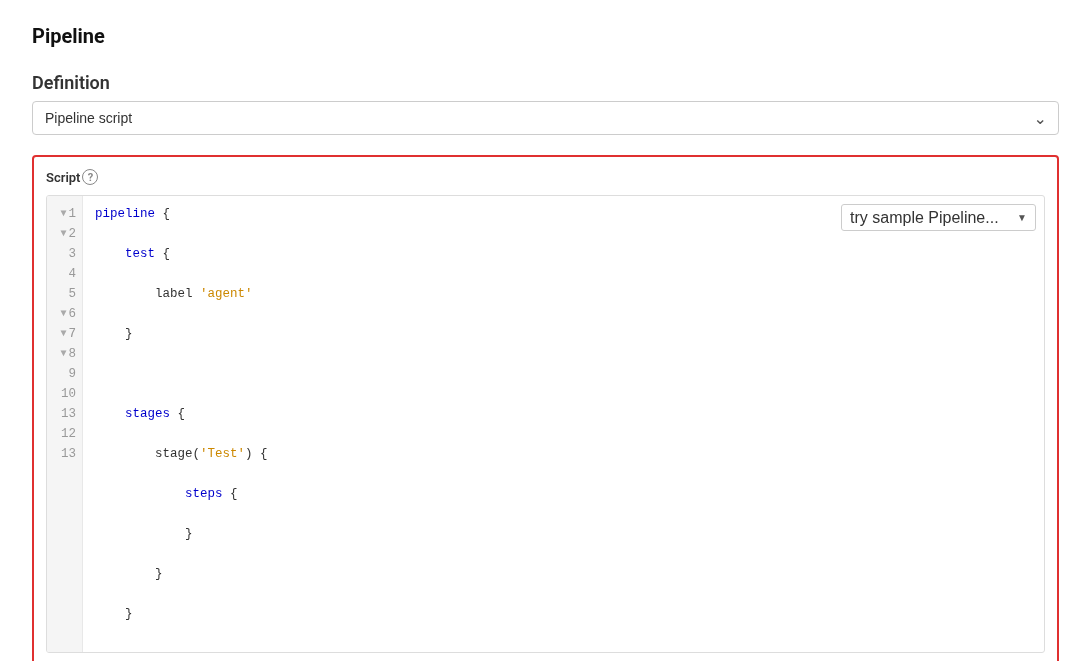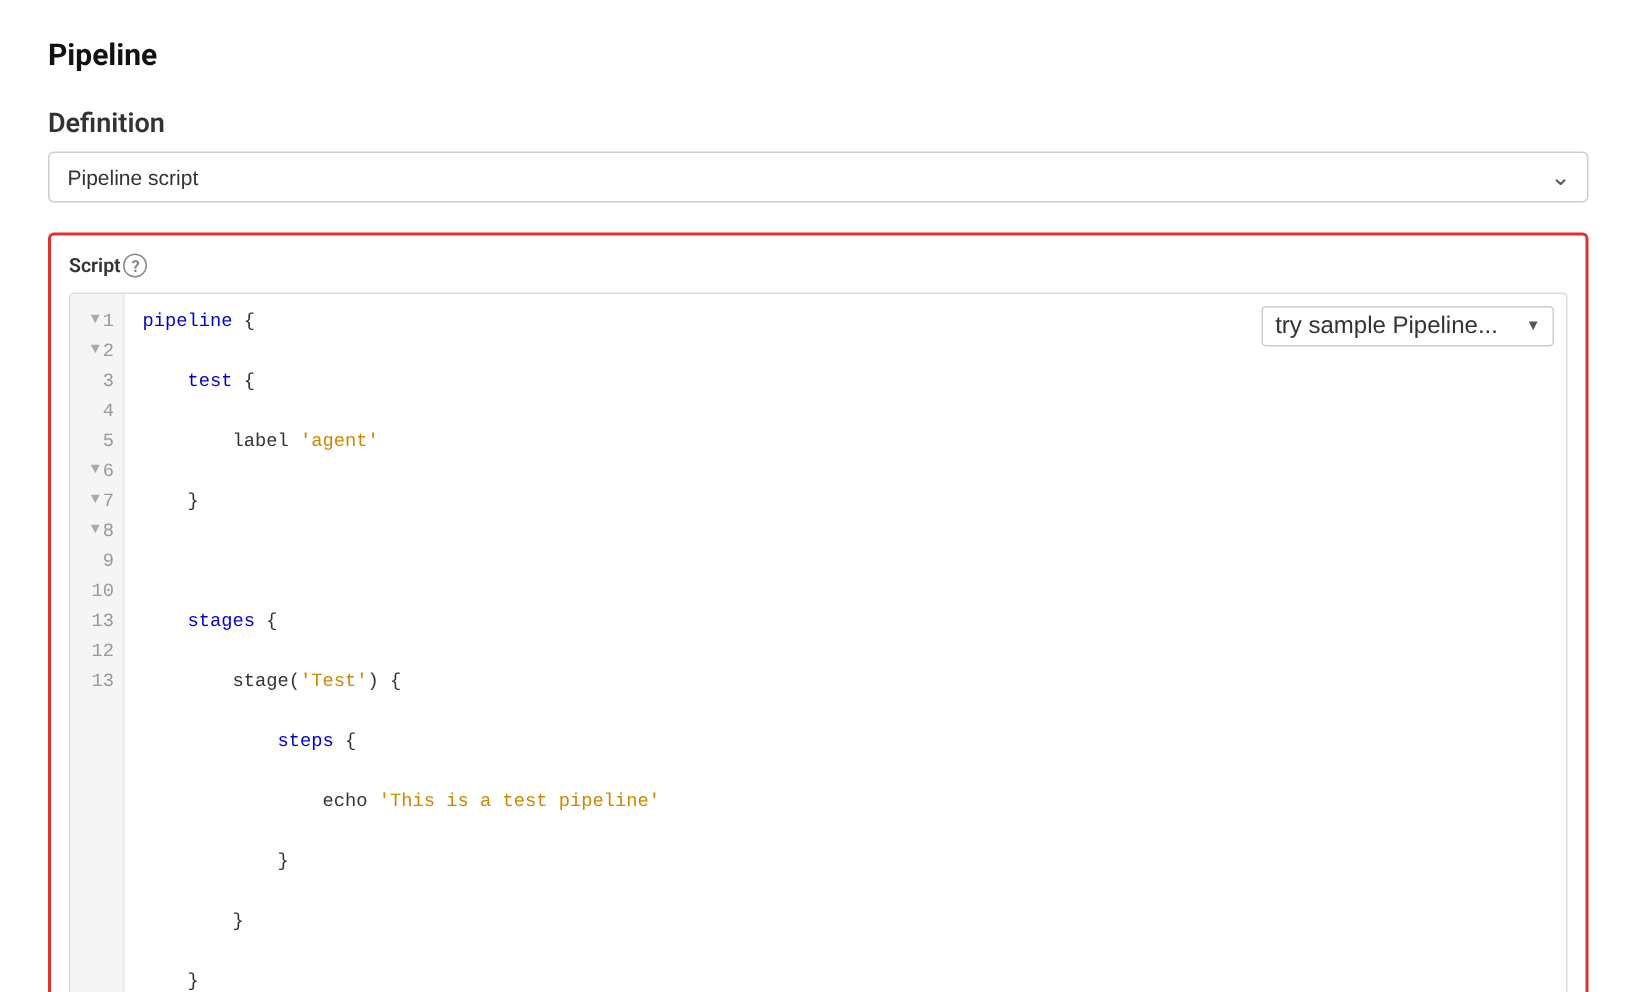--- a/index.html
+++ b/index.html
@@ -194,21 +194,20 @@
         <div class="line-number">13</div>
       </div>
       <div class="code-content"><span class="line"><span class="kw">pipeline</span> {</span>
 <span class="line">    <span class="kw">test</span> {</span>
 <span class="line">        label <span class="str">'agent'</span></span>
 <span class="line">    }</span>
 <span class="line"> </span>
 <span class="line">    <span class="kw">stages</span> {</span>
 <span class="line">        stage(<span class="str">'Test'</span>) {</span>
 <span class="line">            <span class="kw">steps</span> {</span>
-<span class="line">                echo <span class="str">'This is a test pipeline'</span></span>
 <span class="line">            }</span>
 <span class="line">        }</span>
 <span class="line">    }</span>
 </div>
     </div>
 
   </div>
 </div>
 
 </body></html>

